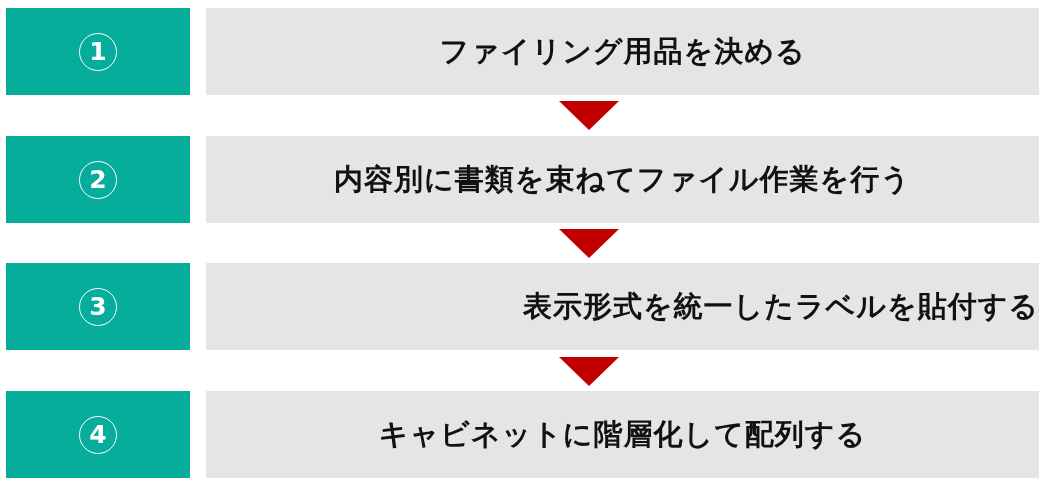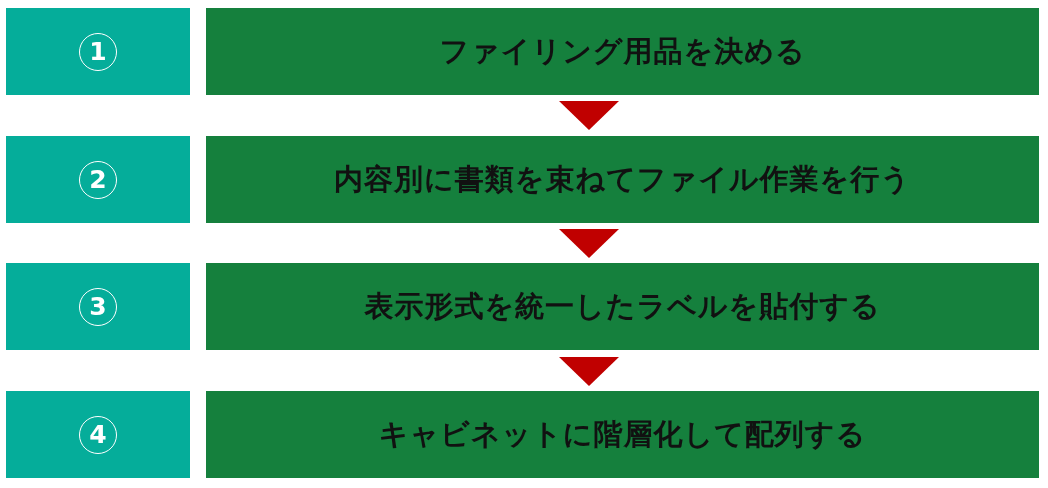--- a/index.html
+++ b/index.html
@@ -5,21 +5,21 @@
   html, body { margin:0; padding:0; background:#ffffff; }
   body { width:1048px; height:488px; position:relative; overflow:hidden;
          font-family:"DejaVu Sans", "Liberation Sans", sans-serif; }
   .num-box { position:absolute; left:6px; width:184px; height:87px;
              background:#05ad9a; color:#ffffff; display:flex;
              align-items:center; justify-content:center; }
   .num-circle { width:38px; height:38px; border:1.5px solid #ffffff; border-radius:50%;
                 display:flex; align-items:center; justify-content:center;
                 font-size:25px; font-weight:bold; box-sizing:border-box; line-height:1; }
   .step-box { position:absolute; left:206px; width:833px; height:87px;
-              background:#15803d; display:flex; align-items:center; justify-content:center;
+              background:#e5e5e5; display:flex; align-items:center; justify-content:center;
               font-size:29px; font-weight:bold; color:#111111; letter-spacing:1px; }
   .arrow { position:absolute; left:559px; width:0; height:0;
            border-left:30px solid transparent; border-right:30px solid transparent;
            border-top:29px solid #c00000; }
 </style>
 </head>
 <body>
 
 <div class="num-box" style="top:8px;">
   <div class="num-circle">1</div>
@@ -33,21 +33,21 @@
   <div class="num-circle">2</div>
 </div>
 <div class="step-box" style="top:136px;">
   <span>内容別に書類を束ねてファイル作業を行う</span>
 </div>
 <div class="arrow" style="top:229px;"></div>
 
 <div class="num-box" style="top:263px;">
   <div class="num-circle">3</div>
 </div>
-<div class="step-box" style="top:263px;">
+<div class="step-box" style="top:263px;justify-content:flex-end;">
   <span>表示形式を統一したラベルを貼付する</span>
 </div>
 <div class="arrow" style="top:357px;"></div>
 
 <div class="num-box" style="top:391px;">
   <div class="num-circle">4</div>
 </div>
 <div class="step-box" style="top:391px;text-align:center;">
   <span>キャビネットに階層化して配列する</span>
 </div>

